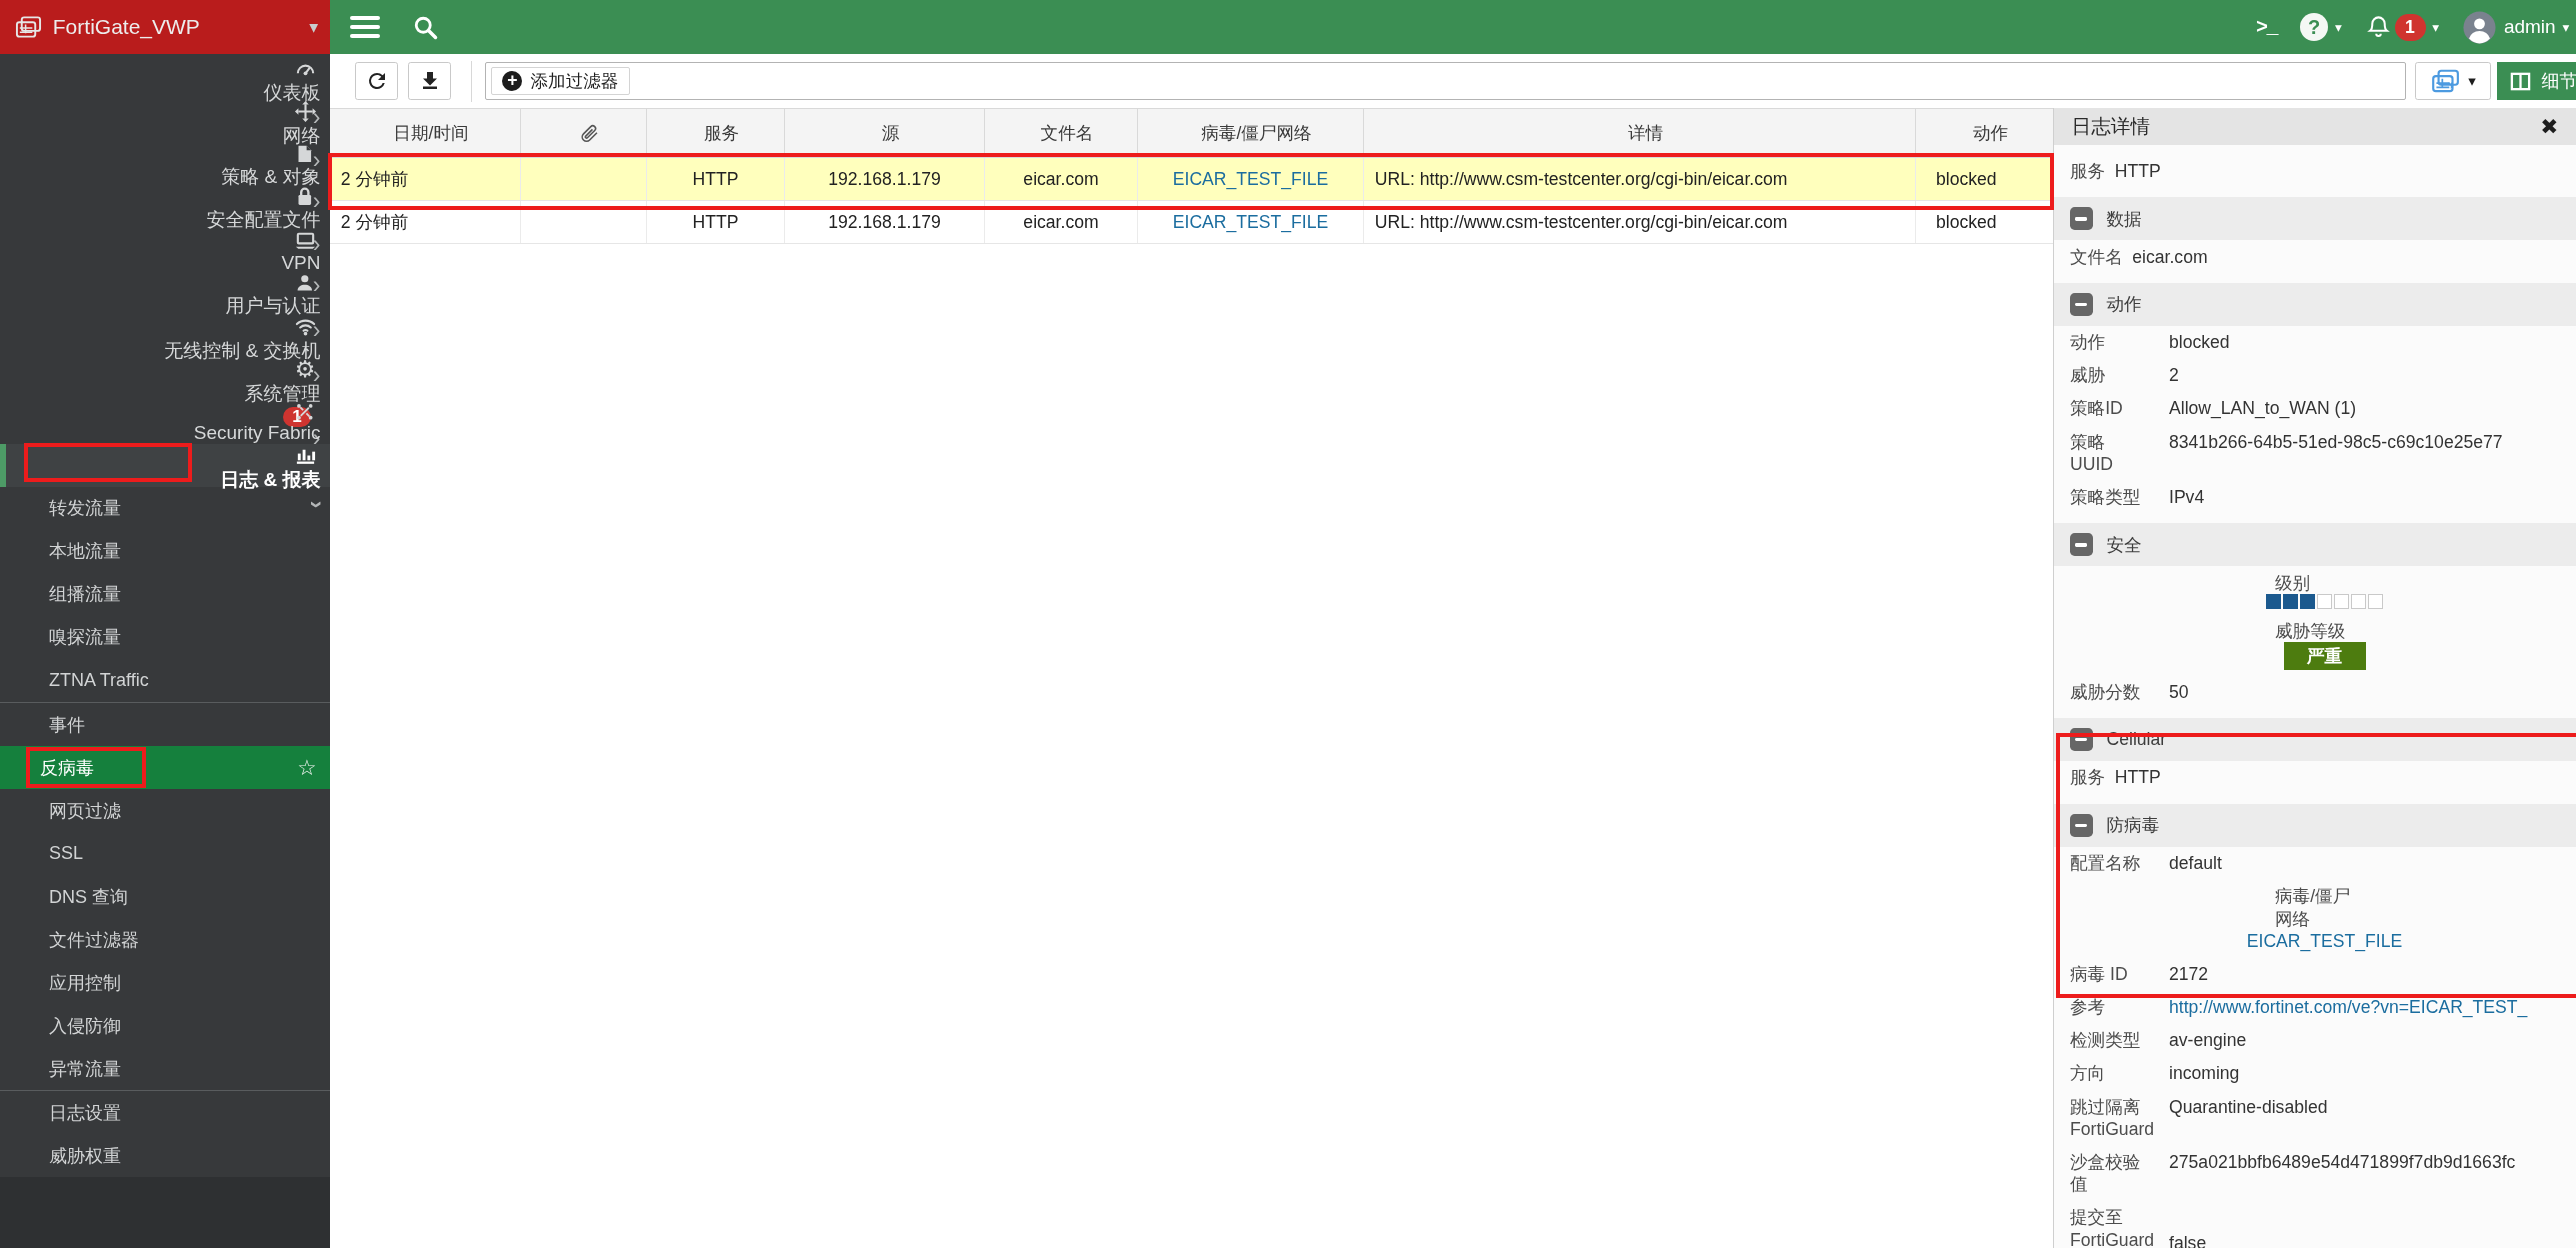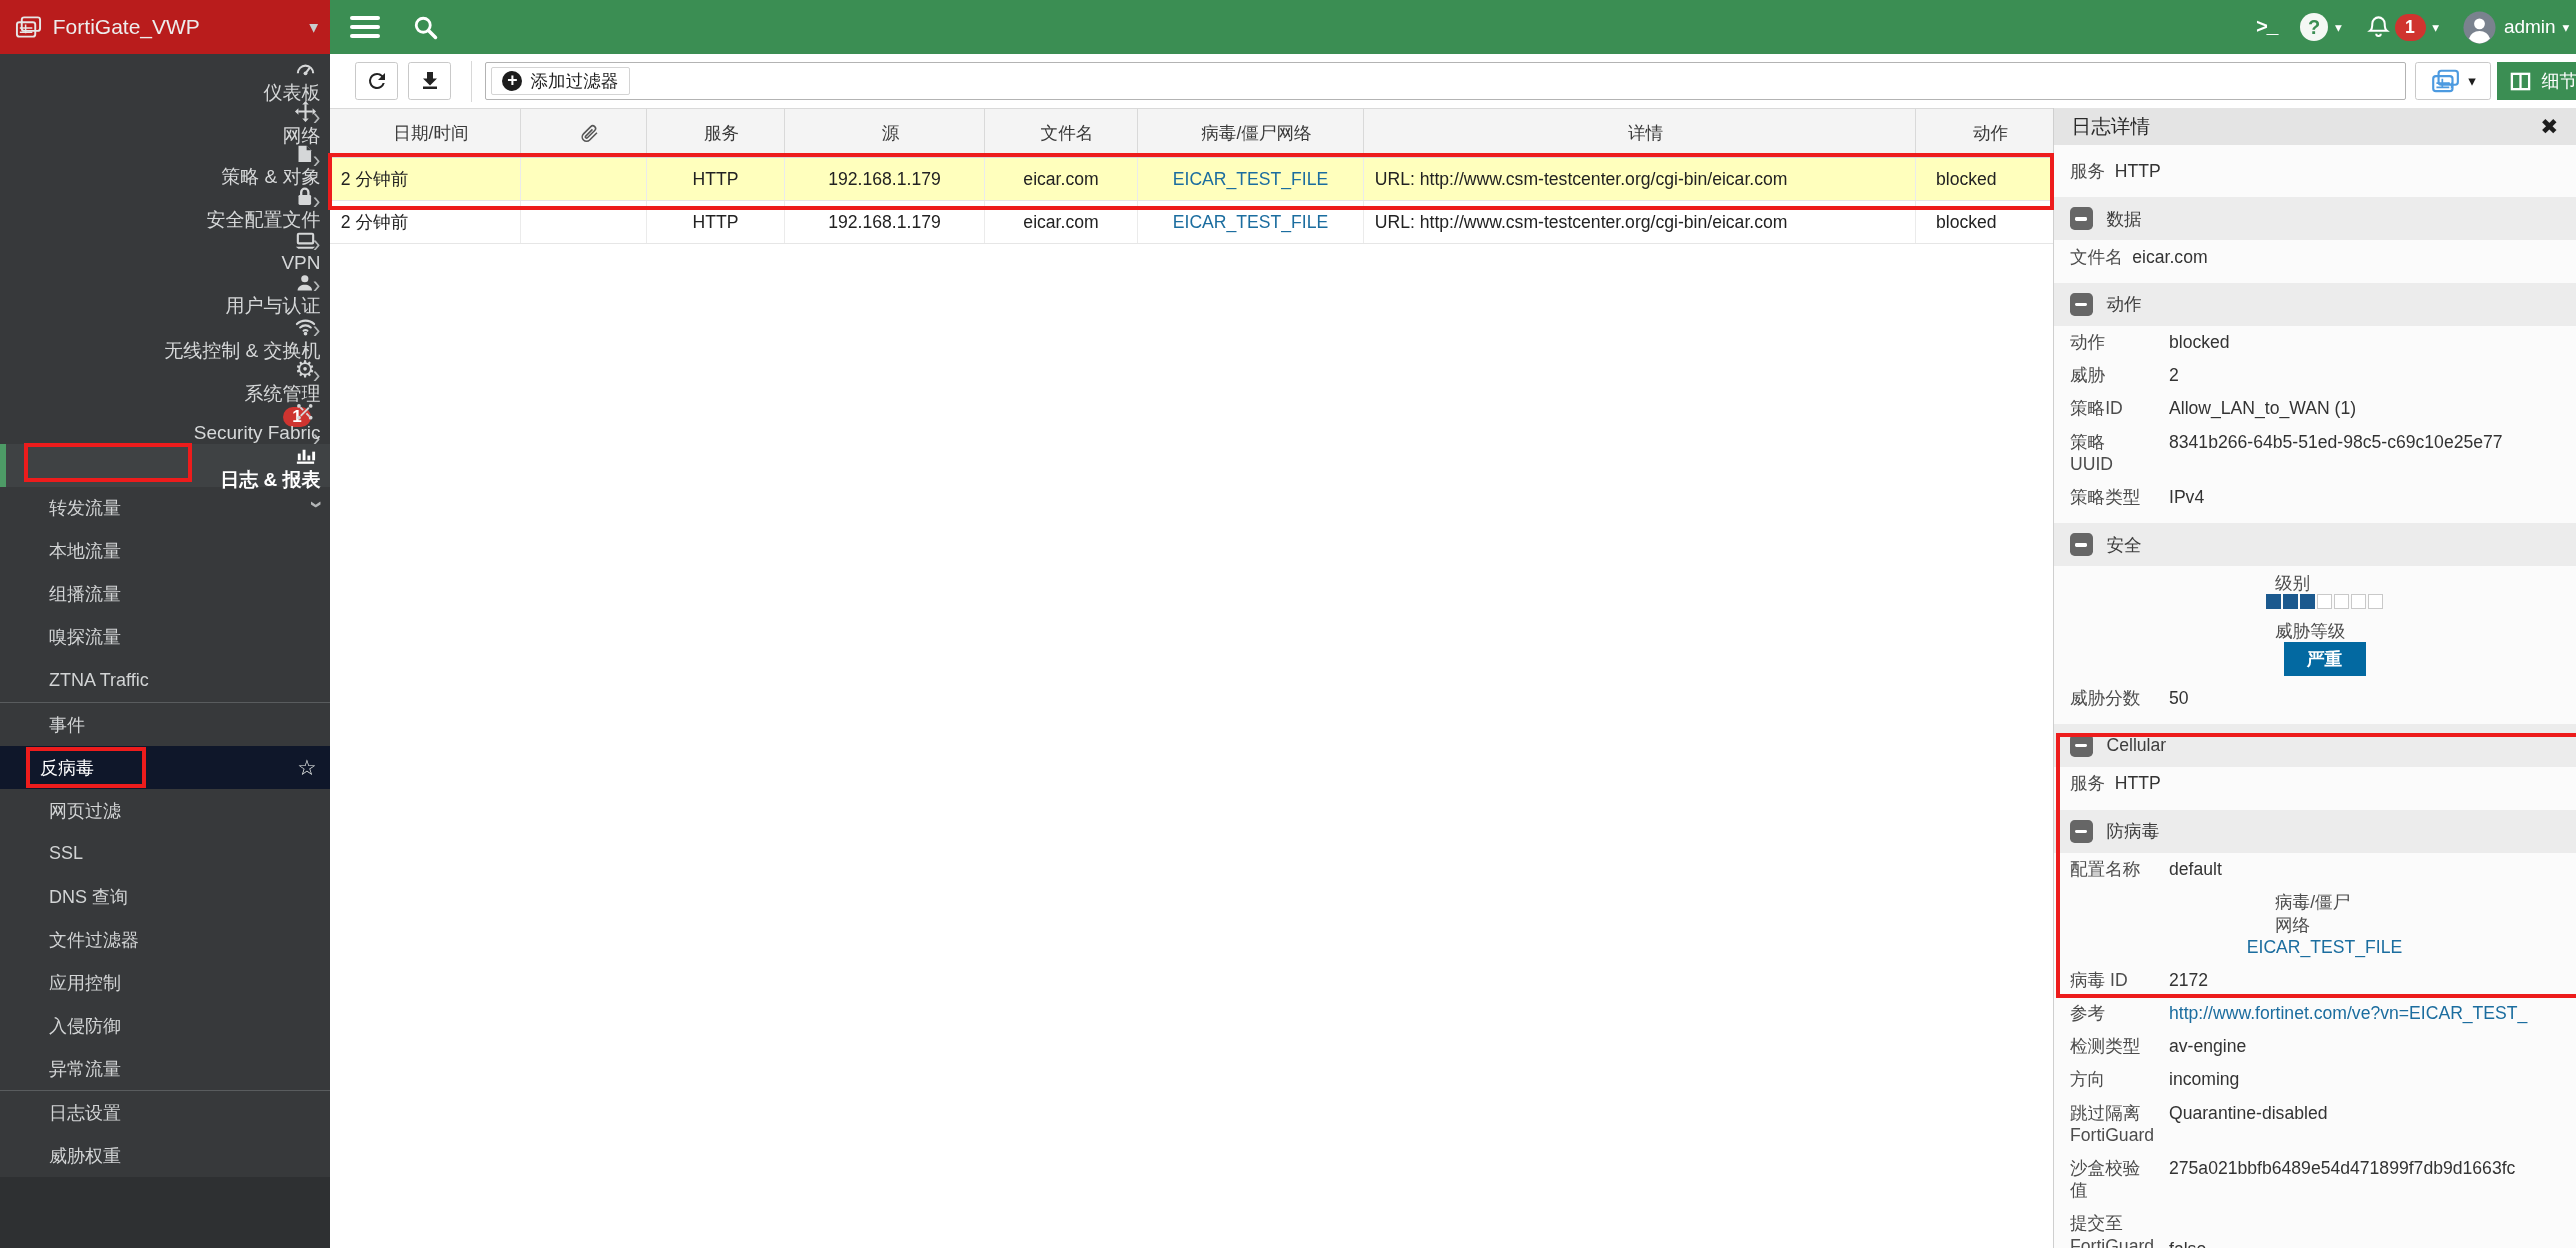--- a/index.html
+++ b/index.html
@@ -21,21 +21,21 @@
   .sb-item .icon{width:31px;flex:none;display:flex;justify-content:center;align-items:center;}
   .sb-item .lab{margin-left:5.4px;white-space:nowrap;}
   .sb-item .chev{margin-left:auto;font-size:23px;color:#b4b7b8;line-height:1;}
   .sb-item .chev.down{transform:rotate(90deg);}
   .sb-item.active{background:#3f4244;color:#fff;font-weight:bold;}
   .sb-item.active::before{content:"";position:absolute;left:0;top:0;width:6px;height:100%;background:#4d9b66;}
   .sb-badge{margin-left:auto;margin-right:9.5px;min-width:28px;height:24px;border-radius:12px;background:#cf3430;color:#fff;font-size:17px;font-weight:bold;display:flex;align-items:center;justify-content:center;}
   .sb-badge + .chev{margin-left:0;}
   .sb-sub{}
   .sb-subitem{height:43px;display:flex;align-items:center;padding:0 13.5px 0 49px;color:#d2d4d5;font-size:18px;cursor:pointer;}
-  .sb-subitem.selected{background:#0f172a;color:#fff;padding-left:40px;}
+  .sb-subitem.selected{background:#15803d;color:#fff;padding-left:40px;}
   .sb-subitem .star{margin-left:auto;font-size:21.6px;color:#f2f5f2;}
   .sb-div{height:1.4px;background:#595c5e;}
   .sb-footer{flex:1;background:#2e3032;}
 
   
   .topbar{position:absolute;left:330px;top:0;width:2246px;height:54px;background:#3b8e53;display:flex;align-items:center;color:#fff;}
   .hamburger{width:30px;margin-left:20px;display:flex;flex-direction:column;gap:4.7px;cursor:pointer;}
   .hamburger span{display:block;height:4px;border-radius:2px;background:#fff;}
   .tb-search{margin-left:31px;cursor:pointer;display:flex;}
   .tb-right{margin-left:auto;margin-right:6.8px;display:flex;align-items:center;gap:23px;}
@@ -85,21 +85,21 @@
   .p-row.inline .val{margin-left:9.5px;flex:none;}
   .p-row.vcenter{align-items:center;flex-direction:column;}
   .val.clip{white-space:nowrap;overflow:hidden;}
   .val.line2{margin-top:26px;}
   .p-section{margin-top:9.5px;height:43px;background:#ececec;display:flex;align-items:center;gap:13.5px;padding:0 16px;color:#3d3d3d;cursor:pointer;}
   .minus-ic{width:23px;height:23px;border-radius:4.7px;background:#666;position:relative;flex:none;}
   .minus-ic::after{content:"";position:absolute;left:5.4px;top:10px;width:12px;height:3.4px;background:#fff;border-radius:1.4px;}
   .level-bar{display:flex;gap:2px;align-items:center;}
   .seg{width:15px;height:15px;border:1.4px solid #c9c9c9;background:#fff;}
   .seg.f{background:#1b598e;border-color:#1b598e;}
-  .sev-badge{background:#0369a1;color:#fff;min-width:82px;height:34px;padding:0 12px;display:inline-flex;align-items:center;justify-content:center;font-weight:bold;}
+  .sev-badge{background:#4d7c0f;color:#fff;min-width:82px;height:28px;padding:0 12px;display:inline-flex;align-items:center;justify-content:center;font-weight:bold;}
 
   
   .ann{position:absolute;border:4.7px solid #ed1c1c;background:transparent;pointer-events:none;z-index:60;}
   .ann-log{left:24px;top:443px;width:168px;height:39px;}
   .ann-av{left:26px;top:747px;width:120px;height:41px;}
   .ann-row{left:328px;top:153px;width:1726px;height:57px;}
   .ann-panel{left:2056px;top:733px;width:532px;height:265px;}
 
   svg{display:block;}
 </style>

